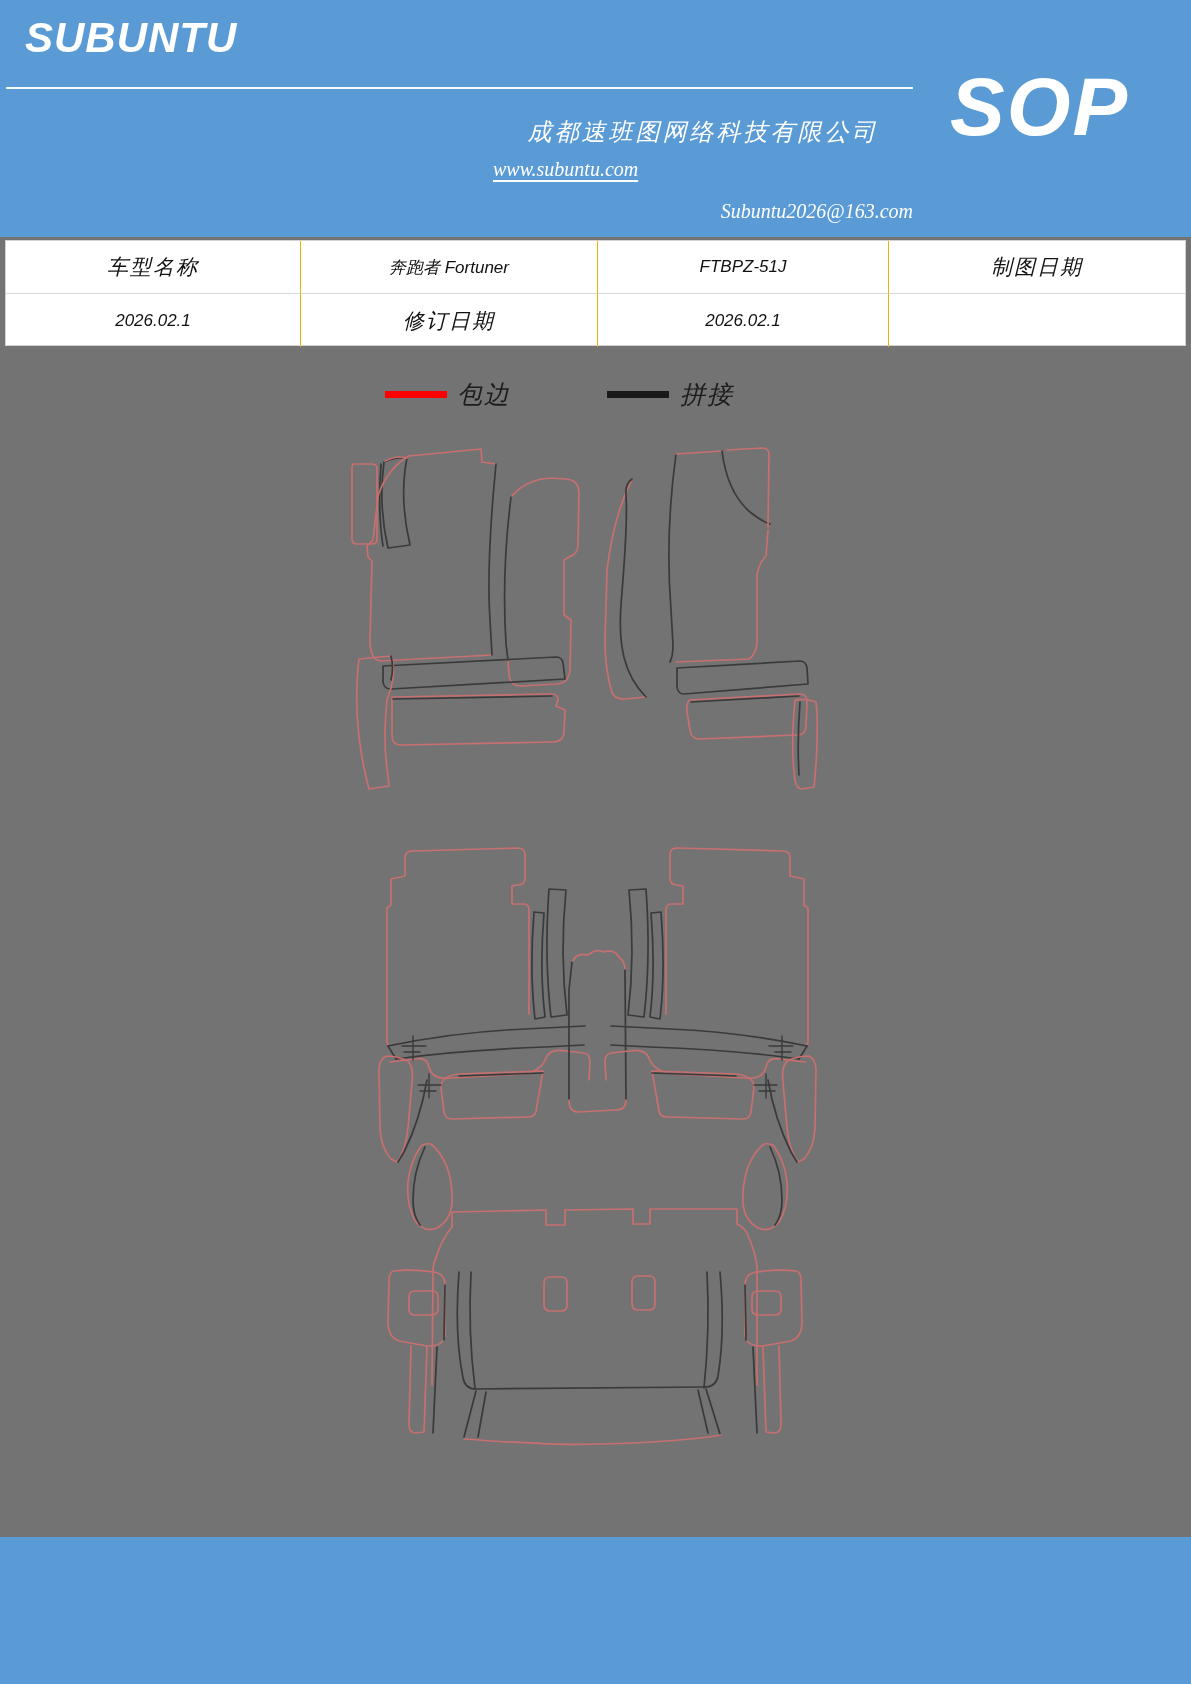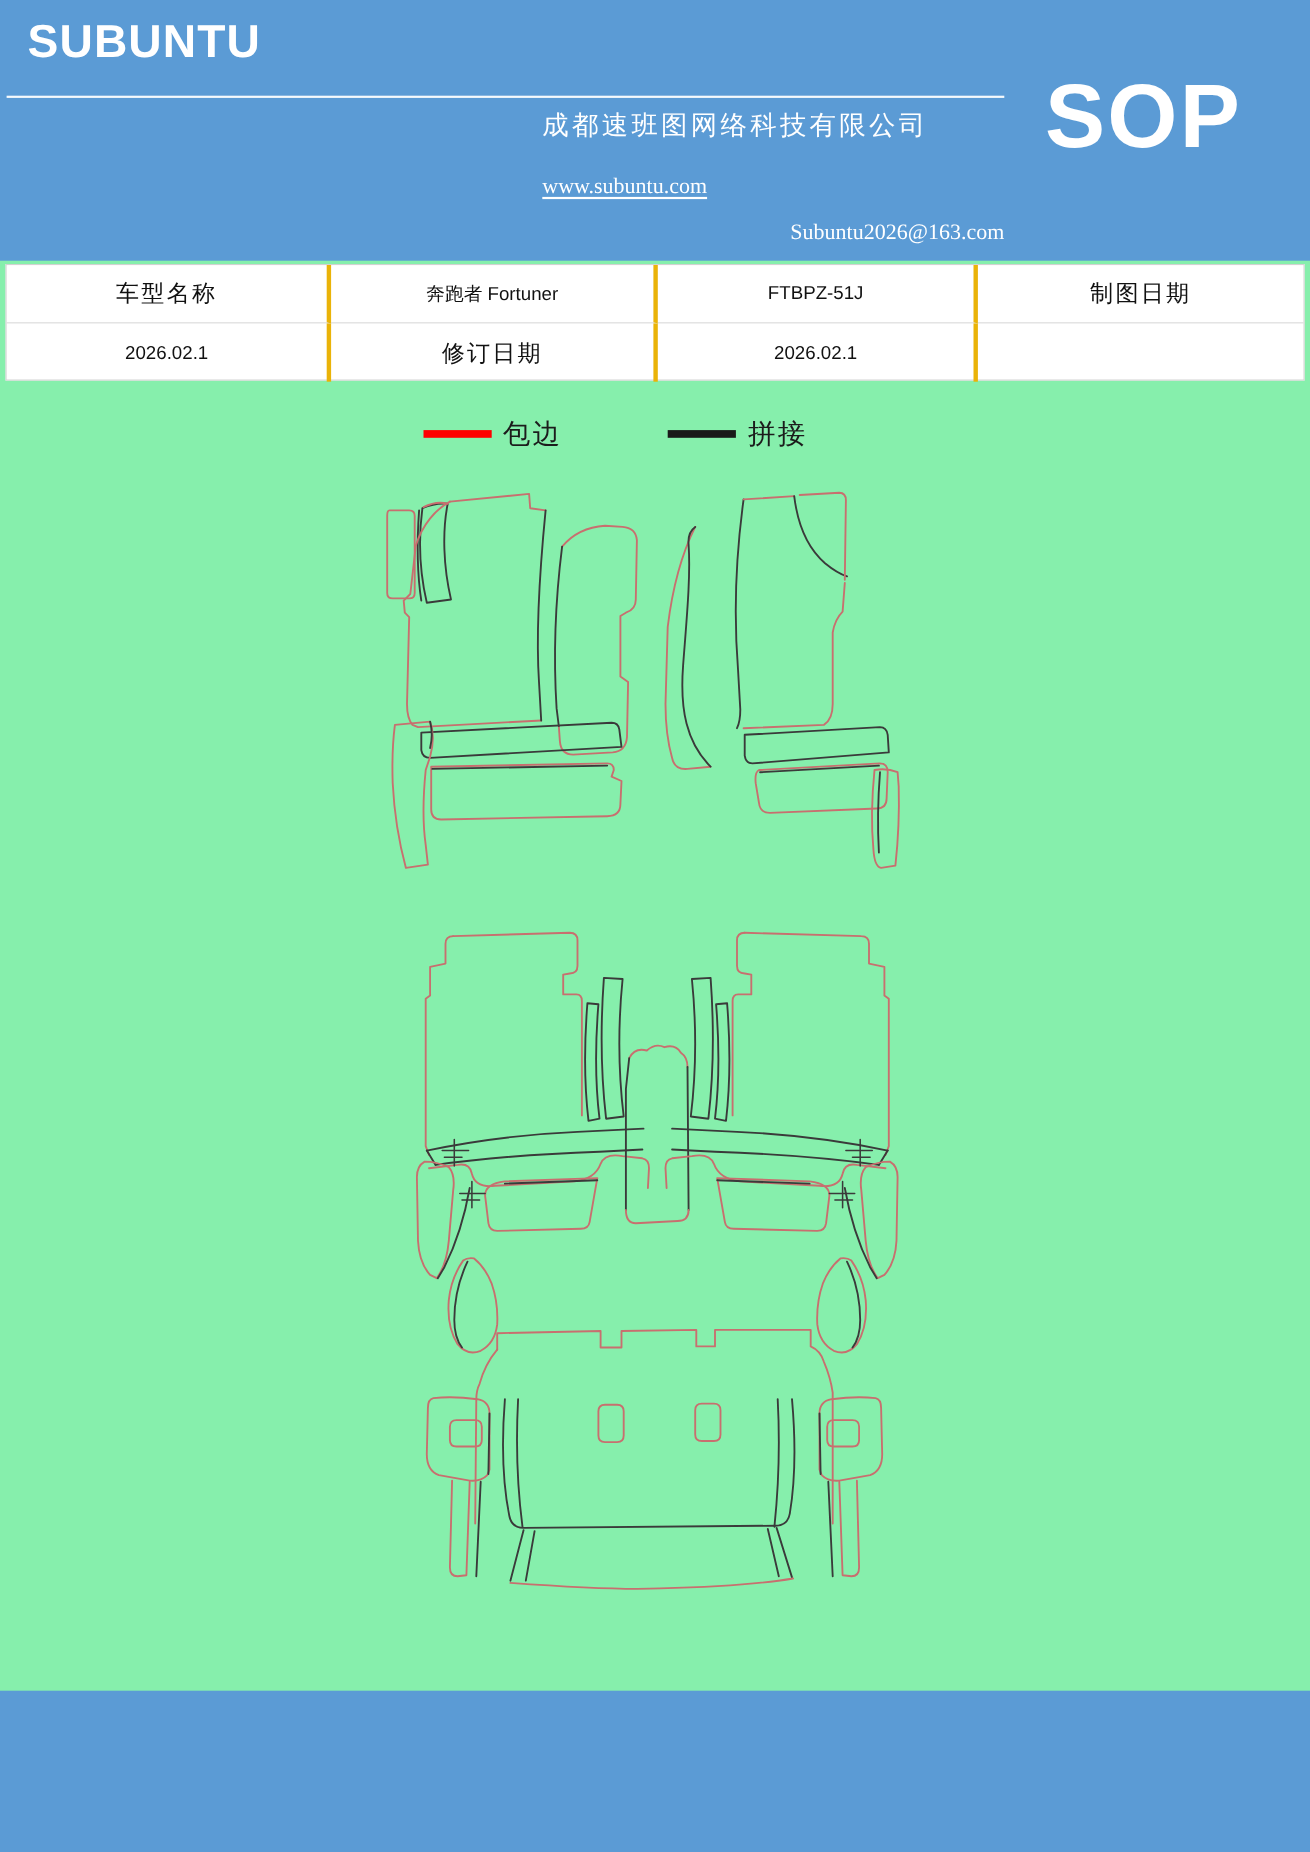--- a/index.html
+++ b/index.html
@@ -1,35 +1,35 @@
 <!DOCTYPE html>
 <html style="--accent: #5b9bd5; --binding-red: #fe0000; --splice-black: #1a1a1a; --outline-red: #c86f6f; --seam-black: #3a3a3a; --wechat-green: #7ed045; --building-green: #2eb277; --globe-blue: #3d85c8; --globe-green: #5cb83c;"><head>
 <meta charset="utf-8">
 <style>
   html,body{margin:0;padding:0;background:#888;}
-  .page{position:relative;width:1191px;height:1684px;background:#86efac;margin:0 auto;overflow:hidden;
-        font-family:"Liberation Serif","DejaVu Serif",serif;}
+  .page{position:relative;width:1191px;height:1684px;background:#737373;margin:0 auto;overflow:hidden;
+        font-family:"Liberation Serif","DejaVu Serif",serif;font-style:italic;}
   
   .header{position:absolute;left:0;top:0;width:1191px;height:237px;background:var(--accent);}
   .brand{position:absolute;left:25px;top:14px;color:#fff;font-family:"Liberation Sans","DejaVu Sans",sans-serif;
          font-weight:bold;font-size:42px;letter-spacing:1px;}
   .hline{position:absolute;left:6px;top:87px;width:907px;height:2px;background:rgba(255,255,255,.95);}
   .doc-title{position:absolute;left:30px;top:134px;color:#fff;font-size:35px;letter-spacing:5px;}
-  .hdr-right{position:absolute;right:278px;top:98px;width:420px;text-align:left;color:#fff;}
+  .hdr-right{position:absolute;right:278px;top:116px;width:420px;text-align:center;color:#fff;}
   .hdr-company{font-size:24px;letter-spacing:3px;}
   .hdr-site{position:absolute;right:278px;top:158px;width:420px;color:#fff;font-size:20px;
             text-decoration:underline;text-underline-offset:4px;}
   .hdr-mail{position:absolute;right:278px;top:200px;width:420px;text-align:right;color:#fff;font-size:20px;}
   .sop{position:absolute;left:950px;top:66px;color:#fff;font-family:"Liberation Sans","DejaVu Sans",sans-serif;
        font-weight:800;font-size:82px;line-height:1;letter-spacing:2px;}
   
   .info-table{position:absolute;left:5px;top:240px;width:1181px;height:106px;display:grid;
               grid-template-columns:295px 297px 291px 1fr;grid-template-rows:53px 53px;
               border:1px solid #d2d2d2;background:#fff;box-sizing:border-box;}
-  .cell{border-right:4px solid #eab308;border-bottom:1px solid #d9d9d9;display:flex;align-items:center;
+  .cell{border-right:1px solid #eab308;border-bottom:1px solid #d9d9d9;display:flex;align-items:center;
         justify-content:center;color:#111;box-sizing:border-box;}
   .cell:nth-child(4n){border-right:none;}
   .cell:nth-child(n+5){border-bottom:none;}
   .cell.lab{font-size:21px;letter-spacing:2px;}
   .cell.val{font-family:"Liberation Sans","DejaVu Sans",sans-serif;font-size:17px;}
   
   .swatch{position:absolute;height:7px;width:62px;top:391px;}
   .sw-red{left:385px;background:var(--binding-red);}
   .sw-black{left:607px;background:var(--splice-black);}
   .leg-label{position:absolute;top:378px;font-size:25px;color:#1c1c1c;letter-spacing:2px;}

